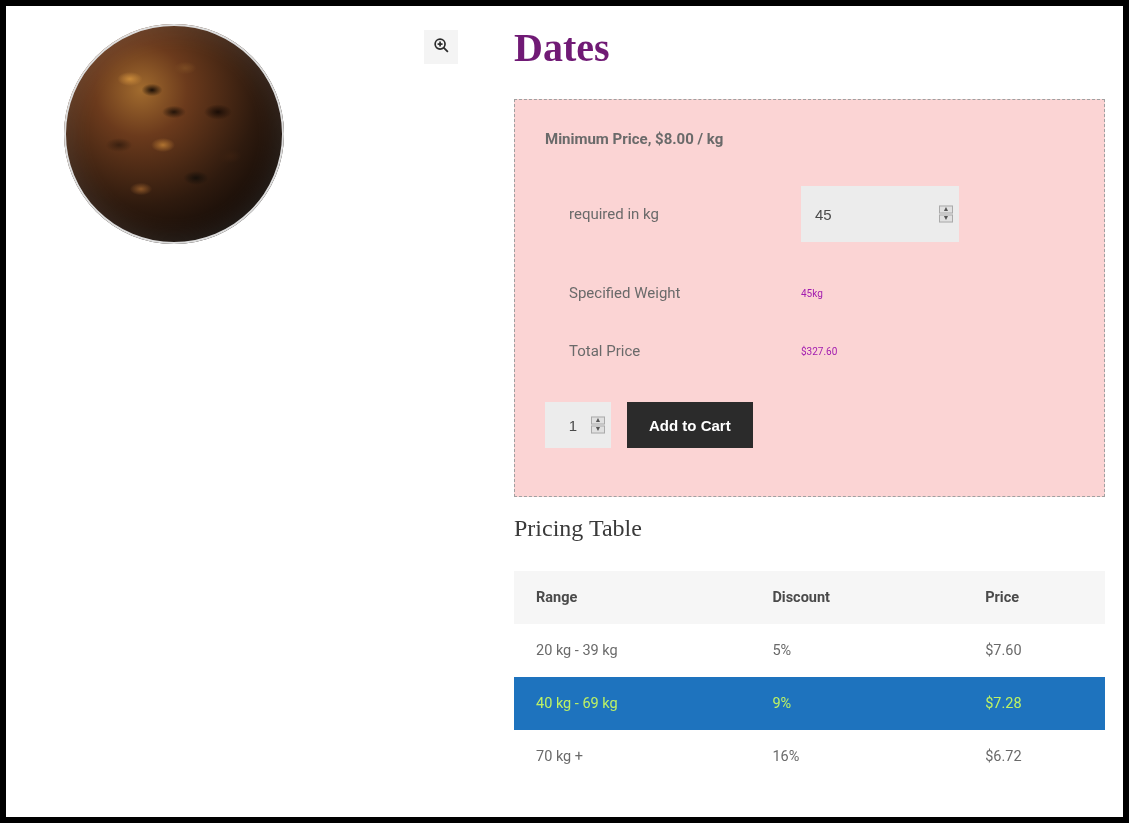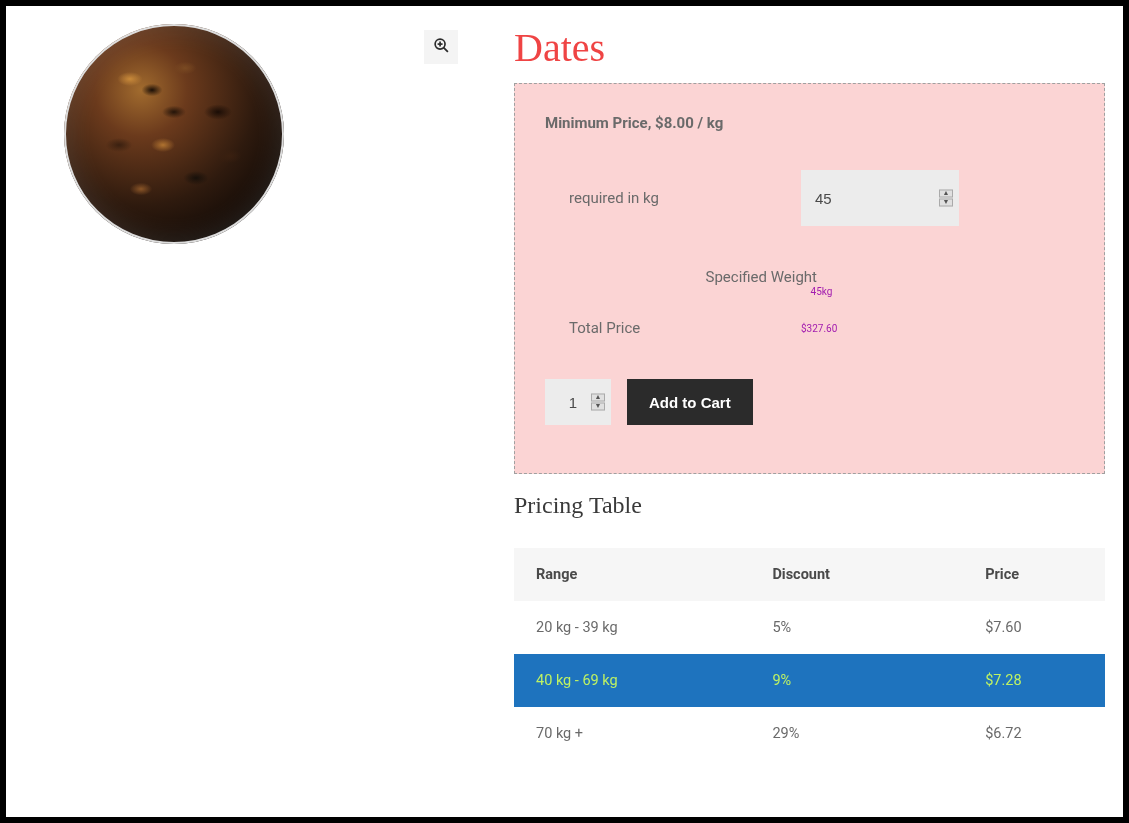--- a/index.html
+++ b/index.html
@@ -63,44 +63,44 @@
     cursor: pointer;
   }
   .zoom-btn svg { width: 17px; height: 17px; }
   .right-col {
     flex: 1;
     padding-left: 50px;
     padding-right: 0;
   }
   h1.title {
     font-size: 40px;
-    font-weight: 400;
-    color: #ef4444;
+    font-weight: 700;
+    color: #701a75;
     font-family: Georgia, "Times New Roman", serif;
-    margin-bottom: 12px;
+    margin-bottom: 28px;
   }
   .pink-box {
     border: 1px dashed #a0a0a0;
     background: #fbd4d4;
     padding: 30px 30px 48px 30px;
     color: #5a5a5a;
   }
   .min-price {
     font-size: 15px;
     color: #6a6a6a;
     margin-bottom: 38px;
     font-weight: bold;
   }
   .form-row {
     display: flex;
     align-items: center;
     margin-bottom: 42px;
     padding-left: 24px;
   }
-  .form-row.smaller { margin-bottom: 22px; flex-direction: column; }
+  .form-row.smaller { margin-bottom: 40px; }
   .form-label {
     width: 232px;
     font-size: 15px;
     color: #6a6a6a;
   }
   .form-value {
     font-size: 10px;
     color: #a21caf;
   }
   .spinner-wrap {
@@ -270,19 +270,19 @@
             <td>5%</td>
             <td>$7.60</td>
           </tr>
           <tr class="active">
             <td>40 kg - 69 kg</td>
             <td>9%</td>
             <td>$7.28</td>
           </tr>
           <tr>
             <td>70 kg +</td>
-            <td>29%</td>
+            <td>16%</td>
             <td>$6.72</td>
           </tr>
         </tbody>
     </table>
   </div>
 </div>
 
 </body></html>

